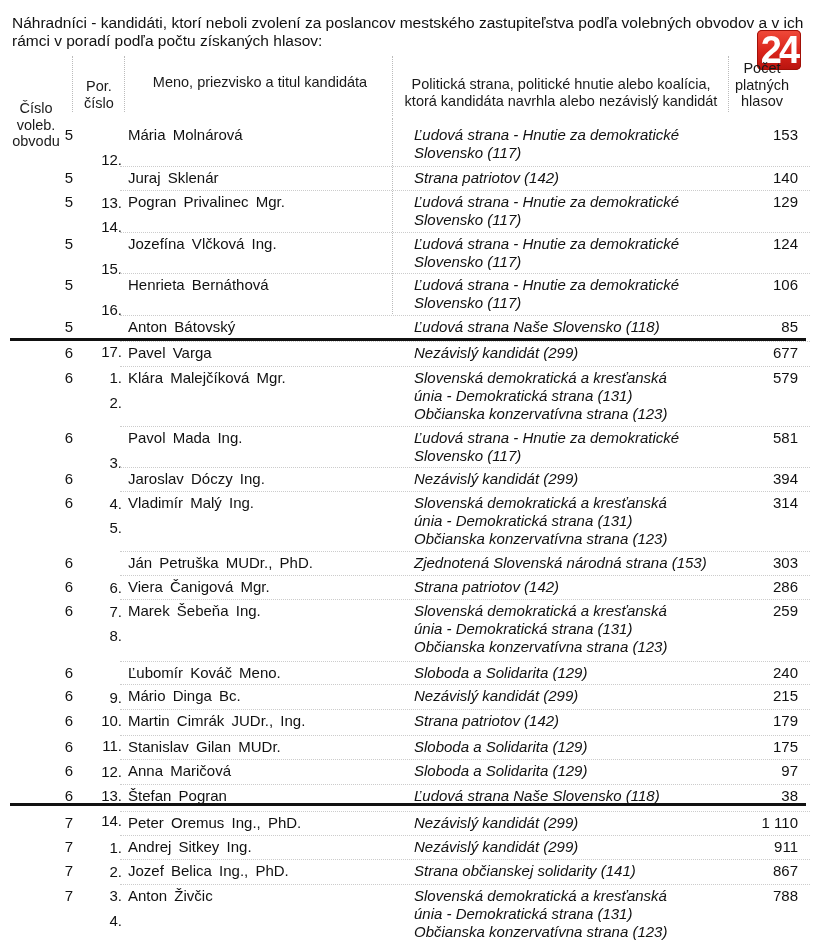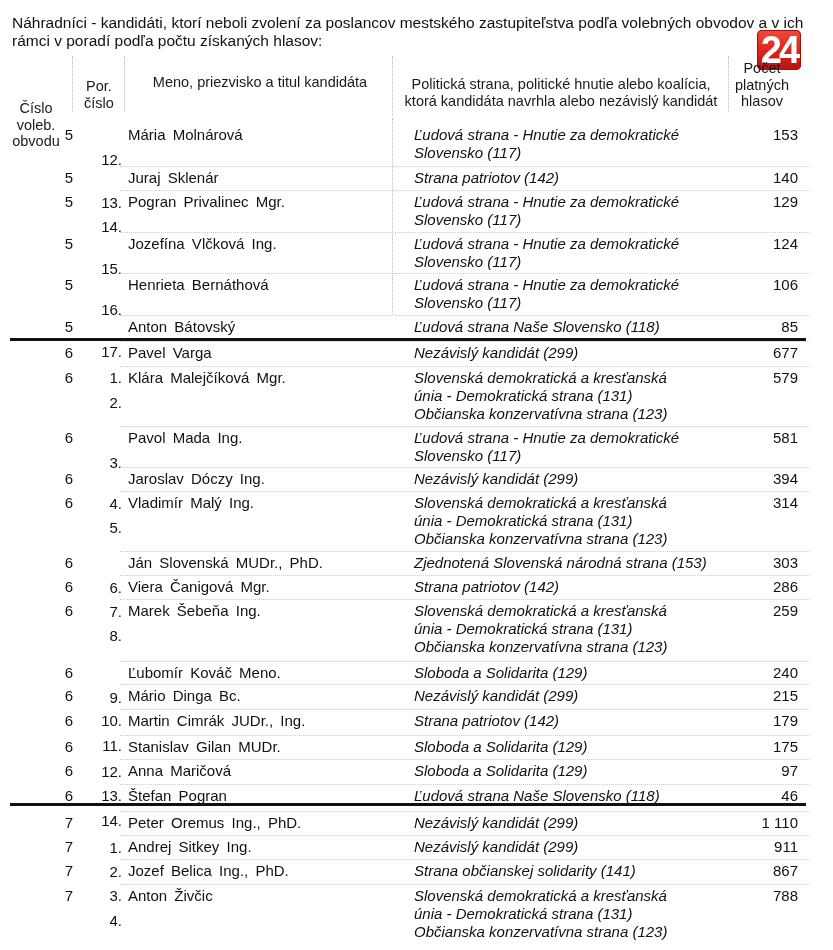--- a/index.html
+++ b/index.html
@@ -139,21 +139,21 @@
       <div class="name">Vladimír Malý Ing.</div>
       <div class="party">Slovenská demokratická a kresťanská
 únia - Demokratická strana (131)
 Občianska konzervatívna strana (123)</div>
       <div class="votes">314</div>
     </div>
     <div class="hdot" style="left: 120px; width: 690px; top: 551px;"></div>
     <div class="row" style="top: 554px;">
       <div class="ob">6</div>
       <div class="por">6.</div>
-      <div class="name">Ján Slovenská MUDr., PhD.</div>
+      <div class="name">Ján Petruška MUDr., PhD.</div>
       <div class="party">Zjednotená Slovenská národná strana (153)</div>
       <div class="votes">303</div>
     </div>
     <div class="hdot" style="left: 120px; width: 690px; top: 575px;"></div>
     <div class="row" style="top: 578px;">
       <div class="ob">6</div>
       <div class="por">7.</div>
       <div class="name">Viera Čanigová Mgr.</div>
       <div class="party">Strana patriotov (142)</div>
       <div class="votes">286</div>
@@ -207,21 +207,21 @@
       <div class="name">Anna Maričová</div>
       <div class="party">Sloboda a Solidarita (129)</div>
       <div class="votes">97</div>
     </div>
     <div class="hdot" style="left: 120px; width: 690px; top: 784px;"></div>
     <div class="row" style="top: 787px;">
       <div class="ob">6</div>
       <div class="por">14.</div>
       <div class="name">Štefan Pogran</div>
       <div class="party">Ľudová strana  Naše Slovensko (118)</div>
-      <div class="votes">46</div>
+      <div class="votes">38</div>
     </div>
     <div class="hdot" style="left: 120px; width: 690px; top: 811px;"></div>
     <div class="row" style="top: 814px;">
       <div class="ob">7</div>
       <div class="por">1.</div>
       <div class="name">Peter Oremus Ing., PhD.</div>
       <div class="party">Nezávislý kandidát (299)</div>
       <div class="votes">1 110</div>
     </div>
     <div class="hdot" style="left: 120px; width: 690px; top: 835px;"></div>

